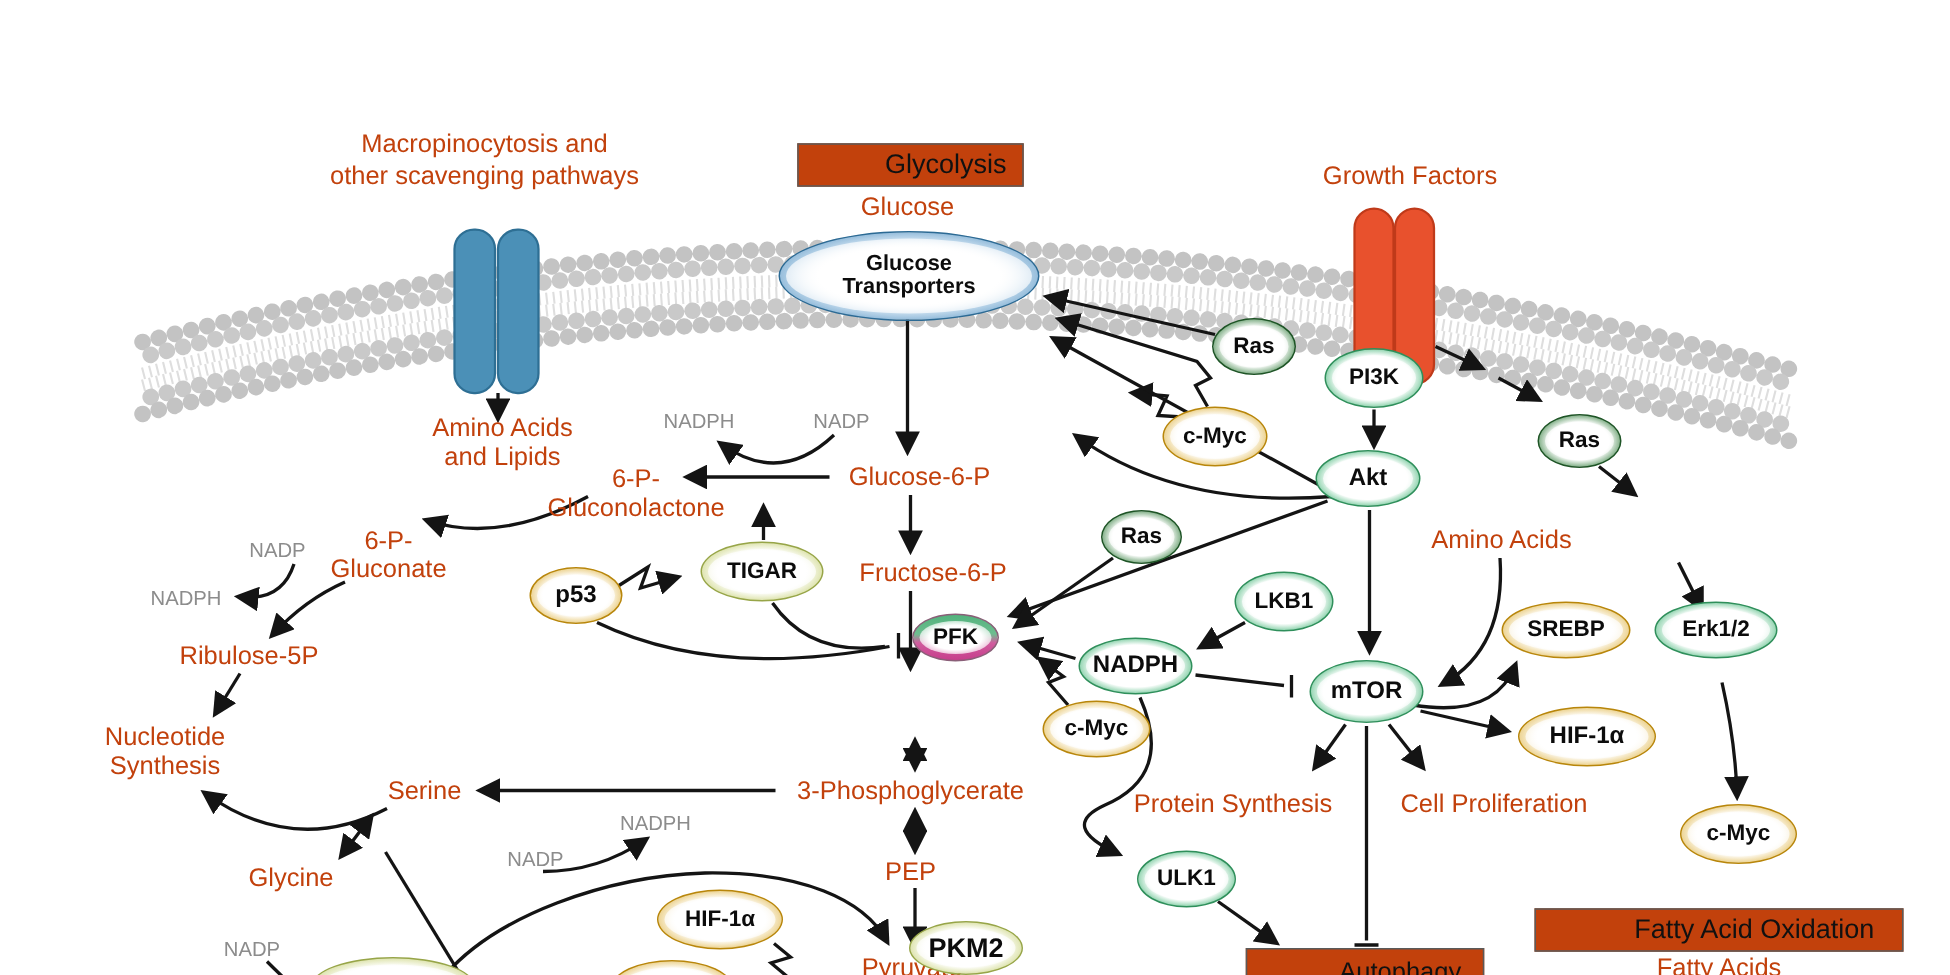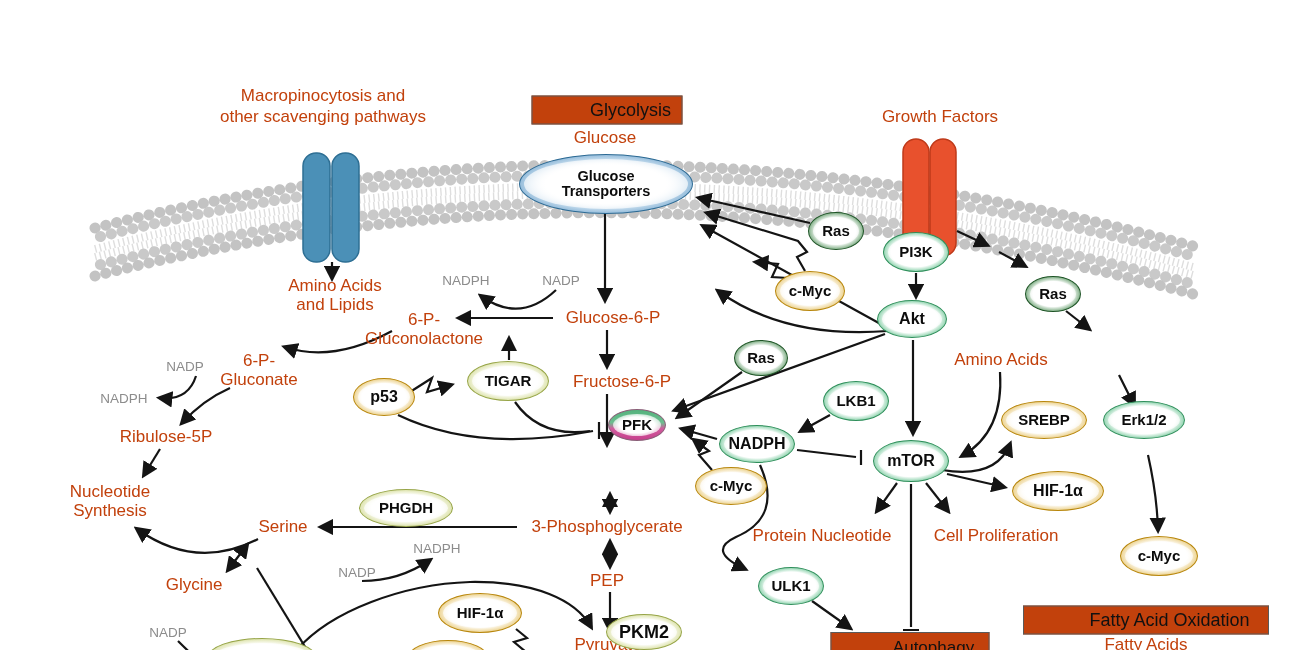--- a/index.html
+++ b/index.html
@@ -122,21 +122,21 @@
     <div class="lbl" style="left: 607px; top: 581px;">PEP</div>
     <div class="lbl" style="left: 608px; top: 645px;">Pyruvate</div>
     <div class="lbl" style="left: 259px; top: 370px;">6-P-
 Gluconate</div>
     <div class="lbl" style="left: 166px; top: 437px;">Ribulose-5P</div>
     <div class="lbl" style="left: 110px; top: 501px;">Nucleotide
 Synthesis</div>
     <div class="lbl" style="left: 283px; top: 527px;">Serine</div>
     <div class="lbl" style="left: 194px; top: 585px;">Glycine</div>
     <div class="lbl" style="left: 1001px; top: 360px;">Amino Acids</div>
-    <div class="lbl" style="left: 822px; top: 536px;">Protein Nucleotide</div>
+    <div class="lbl" style="left: 822px; top: 536px;">Protein Synthesis</div>
     <div class="lbl" style="left: 996px; top: 536px;">Cell Proliferation</div>
     <div class="lbl" style="left: 1146px; top: 645px;">Fatty Acids</div>
     <div class="lbl gray" style="left: 466px; top: 281px;">NADPH</div>
     <div class="lbl gray" style="left: 561px; top: 281px;">NADP</div>
     <div class="lbl gray" style="left: 185px; top: 367px;">NADP</div>
     <div class="lbl gray" style="left: 124px; top: 399px;">NADPH</div>
     <div class="lbl gray" style="left: 437px; top: 549px;">NADPH</div>
     <div class="lbl gray" style="left: 357px; top: 573px;">NADP</div>
     <div class="lbl gray" style="left: 168px; top: 633px;">NADP</div>
     <div class="boxlbl" style="left: 607px; top: 110px; width: 102px; height: 27px; font-size: 18px; transform: translate(-50%, -50%);">Glycolysis</div>
@@ -154,19 +154,18 @@
     <div class="node n-dgreen" style="left: 761px; top: 358px; width: 52px; height: 34px; font-size: 15px;"><span>Ras</span></div>
     <div class="node n-green" style="left: 856px; top: 401px; width: 64px; height: 38px; font-size: 15px;"><span>LKB1</span></div>
     <div class="node n-green" style="left: 757px; top: 444px; width: 74px; height: 36px; font-size: 16px;"><span>NADPH</span></div>
     <div class="node n-green" style="left: 911px; top: 461px; width: 74px; height: 40px; font-size: 16px;"><span>mTOR</span></div>
     <div class="node n-gold" style="left: 1044px; top: 420px; width: 84px; height: 36px; font-size: 15px;"><span>SREBP</span></div>
     <div class="node n-gold" style="left: 1058px; top: 491px; width: 90px; height: 38px; font-size: 16px;"><span>HIF-1α</span></div>
     <div class="node n-gold" style="left: 731px; top: 486px; width: 70px; height: 36px; font-size: 15px;"><span>c-Myc</span></div>
     <div class="node n-gold" style="left: 384px; top: 397px; width: 60px; height: 36px; font-size: 16px;"><span>p53</span></div>
     <div class="node n-lime" style="left: 508px; top: 381px; width: 80px; height: 38px; font-size: 15px;"><span>TIGAR</span></div>
     <div class="node n-pfk" style="left: 637px; top: 425px; width: 56px; height: 30px; font-size: 15px;"><span>PFK</span></div>
-    <div class="node n-lime" style="left: 406px; top: 508px; width: 92px; height: 36px; font-size: 15px;"><span>PHGDH</span></div>
     <div class="node n-lime" style="left: 644px; top: 632px; width: 74px; height: 34px; font-size: 18px;"><span>PKM2</span></div>
     <div class="node n-gold" style="left: 480px; top: 613px; width: 82px; height: 38px; font-size: 15px;"><span>HIF-1α</span></div>
     <div class="node n-green" style="left: 791px; top: 586px; width: 64px; height: 36px; font-size: 15px;"><span>ULK1</span></div>
     <div class="node n-lime" style="left: 262px; top: 658px; width: 108px; height: 38px; font-size: 14px;"></div>
     <div class="node n-gold" style="left: 448px; top: 659px; width: 80px; height: 36px; font-size: 14px;"></div>
   </div>
 
 </body></html>

